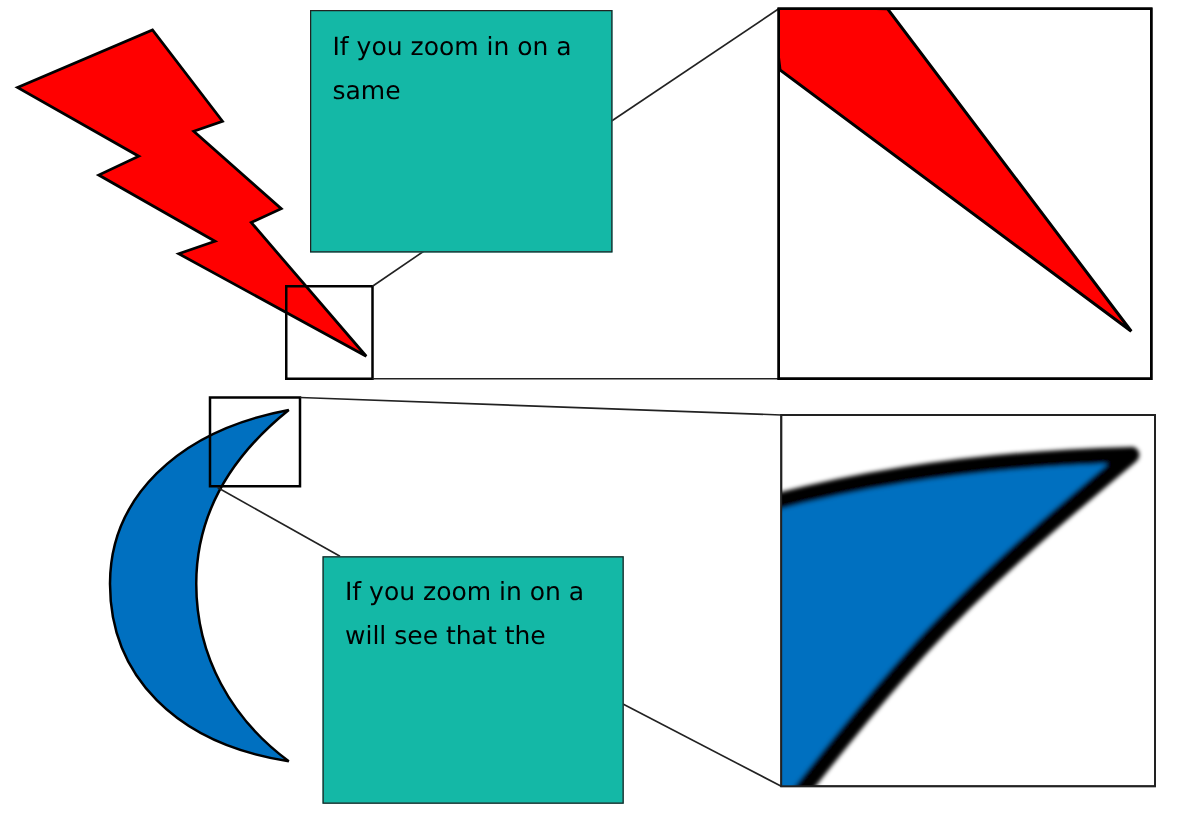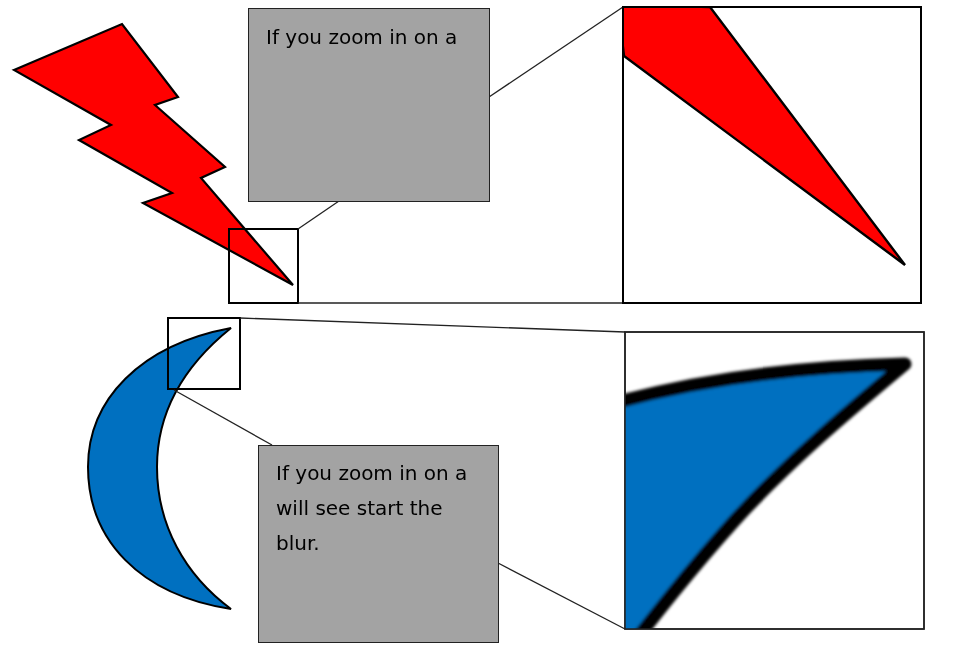--- a/index.html
+++ b/index.html
@@ -1,19 +1,19 @@
 <!DOCTYPE html>
 <html><head>
 <meta charset="utf-8">
 <style>
   html, body { margin: 0; padding: 0; background: #ffffff; }
   body { width: 961px; height: 651px; position: relative; overflow: hidden; font-family: "Liberation Sans", "DejaVu Sans", sans-serif; }
   svg.canvas { position: absolute; left: 0; top: 0; }
   .callout {
-    position: absolute; box-sizing: border-box; background: #a3a3a3;
+    position: absolute; box-sizing: border-box; background: #14b8a6;
     border: 1.5px solid #222; color: #000;
     font-family: "DejaVu Sans", "Liberation Sans", sans-serif;
     font-size: 20px; line-height: 35px; padding: 11px 12px 0 17px;
   }
   .callout span { display: block; white-space: nowrap; }
   #callout-vector { left: 248px; top: 8px; width: 242px; height: 194px; }
   #callout-raster { left: 258px; top: 445px; width: 241px; height: 198px; padding-top: 10px; }
 </style>
 </head>
 <body>
@@ -57,19 +57,19 @@
   <g clip-path="url(#clip-zoom2)">
     <g filter="url(#blur-raster)">
       <path d="M560,420 C660,385 780,367 905,364 C850,410 790,460 735,520 C690,570 655,615 620,660 L560,660 Z" fill="#0070C0" stroke="#000" stroke-width="13" stroke-linejoin="round"></path>
     </g>
   </g>
   <rect x="625" y="332" width="299" height="297" fill="none" stroke="#222" stroke-width="1.5"></rect>
 </svg>
 
 <div class="callout" id="callout-vector">
   <span>If you zoom in on a</span>
+  <span>same</span>
 </div>
 
 <div class="callout" id="callout-raster">
   <span>If you zoom in on a</span>
-  <span>will see start the</span>
-  <span>blur.</span>
+  <span>will see that the</span>
 </div>
 
 </body></html>

